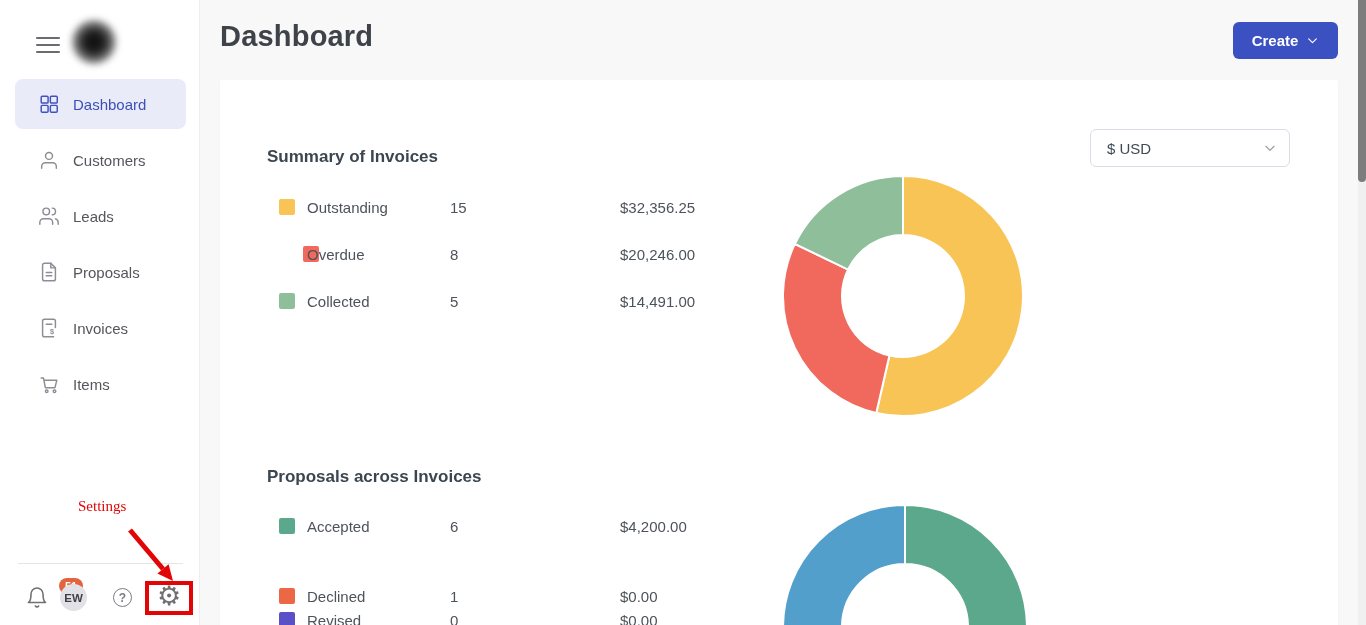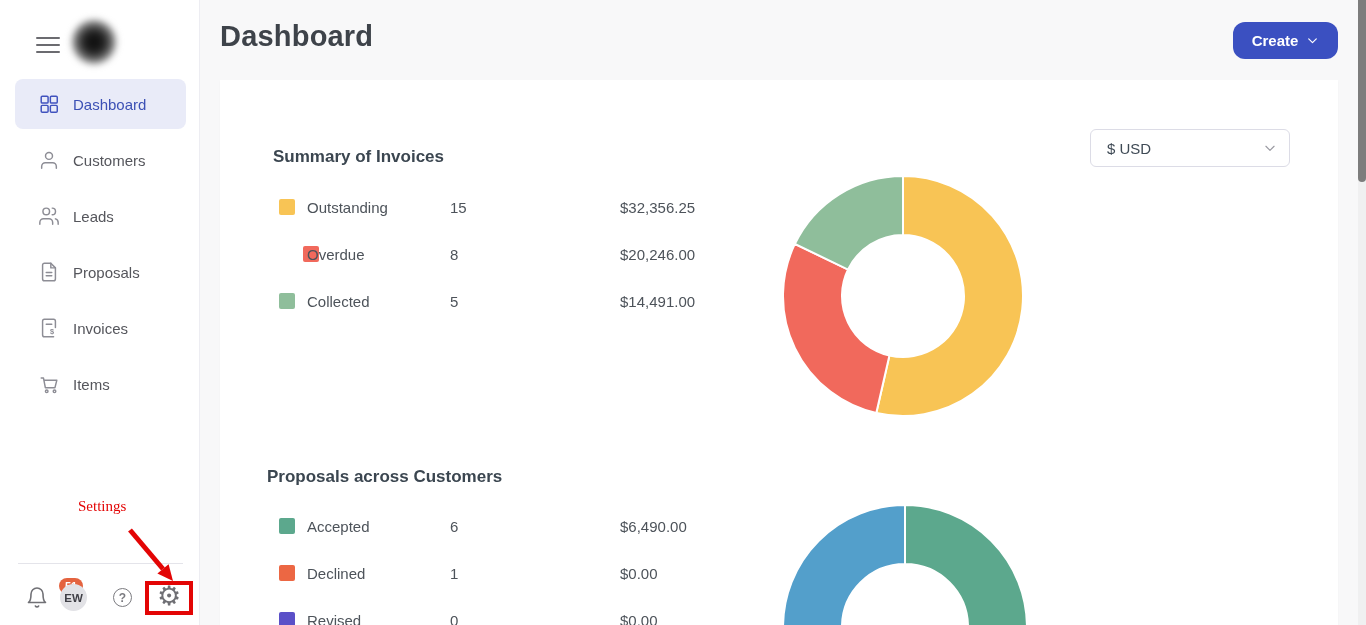--- a/index.html
+++ b/index.html
@@ -61,21 +61,21 @@
   }
   .settings-note {
     position:absolute; left:78px; top:498px; font-family:"Liberation Serif", serif;
     font-size:15px; color:#e30505; z-index:6;
   }
   .arrow-svg { position:absolute; left:0; top:0; width:200px; height:625px; z-index:6; pointer-events:none; }
   
   .page-title { position:absolute; left:220px; top:20px; font-size:29px; font-weight:600; color:#3e434a; letter-spacing:0.2px; }
   .create-btn {
     position:absolute; left:1233px; top:22px; width:105px; height:37px;
-    background:#3b50c1; color:#fff; border:none; border-radius:12px;
+    background:#3b50c1; color:#fff; border:none; border-radius:6px;
     font-size:15px; font-weight:600; cursor:pointer;
     display:flex; align-items:center; justify-content:center; gap:8px;
     font-family:"Liberation Sans", sans-serif;
   }
   .create-btn svg { width:13px; height:13px; stroke:#fff; fill:none; stroke-width:2.2; stroke-linecap:round; stroke-linejoin:round; }
   
   .card {
     position:absolute; left:220px; top:80px; width:1118px; height:560px;
     background:#ffffff; box-shadow:0 1px 2px rgba(0,0,0,0.03);
   }
@@ -205,21 +205,21 @@
 
 <div class="card">
 
   <div class="currency-select">
     <span>$ USD</span>
     <svg viewBox="0 0 24 24">
         <polyline points="5 9 12 16 19 9"></polyline>
       </svg>
   </div>
 
-  <div class="section-title" style="left:47px; top:67px;margin-left:6px;">Summary of Invoices</div>
+  <div class="section-title" style="left:47px; top:67px;">Summary of Invoices</div>
 
   <div class="legend-row" style="top:119px;text-align:right;">
     <span class="legend-square" style="background: rgb(248, 196, 85);"></span>
     <span class="legend-label">Outstanding</span>
     <span class="legend-count">15</span>
     <span class="legend-amount">$32,356.25</span>
   </div>
   <div class="legend-row" style="top:166px;padding-left:24px;">
     <span class="legend-square" style="background: rgb(241, 105, 92);"></span>
     <span class="legend-label">Overdue</span>
@@ -232,29 +232,29 @@
     <span class="legend-count">5</span>
     <span class="legend-amount">$14,491.00</span>
   </div>
 
   <svg class="donut" style="left:553px; top:86px;" viewBox="0 0 260 260">
       <path d="M130 10 A120 120 0 1 1 103.29748792524228 246.99134946181883 L116.42622302866482 189.47060264309124 A61 61 0 1 0 130 69 Z" fill="#F8C455" stroke="#ffffff" stroke-width="2"></path>
       <path d="M103.29748792524228 246.99134946181883 A120 120 0 0 1 21.883735851709687 77.93395130589305 L75.04089905795243 103.53309191382897 A61 61 0 0 0 116.42622302866482 189.47060264309124 Z" fill="#F1695C" stroke="#ffffff" stroke-width="2"></path>
       <path d="M21.883735851709687 77.93395130589305 A120 120 0 0 1 129.99999999999997 10 L129.99999999999997 69 A61 61 0 0 0 75.04089905795243 103.53309191382897 Z" fill="#8FBE9B" stroke="#ffffff" stroke-width="2"></path>
     </svg>
 
-  <div class="section-title" style="left:47px; top:387px;">Proposals across Customers</div>
+  <div class="section-title" style="left:47px; top:387px;">Proposals across Invoices</div>
 
   <div class="legend-row" style="top:438px;">
     <span class="legend-square" style="background: rgb(92, 168, 141);"></span>
     <span class="legend-label">Accepted</span>
     <span class="legend-count">6</span>
-    <span class="legend-amount">$6,490.00</span>
-  </div>
-  <div class="legend-row" style="top:485px;text-align:right;">
+    <span class="legend-amount">$4,200.00</span>
+  </div>
+  <div class="legend-row" style="top:508px;text-align:right;">
     <span class="legend-square" style="background: rgb(236, 103, 67);"></span>
     <span class="legend-label">Declined</span>
     <span class="legend-count">1</span>
     <span class="legend-amount">$0.00</span>
   </div>
   <div class="legend-row" style="top:532px;">
     <span class="legend-square" style="background: rgb(91, 80, 200);"></span>
     <span class="legend-label">Revised</span>
     <span class="legend-count">0</span>
     <span class="legend-amount">$0.00</span>

